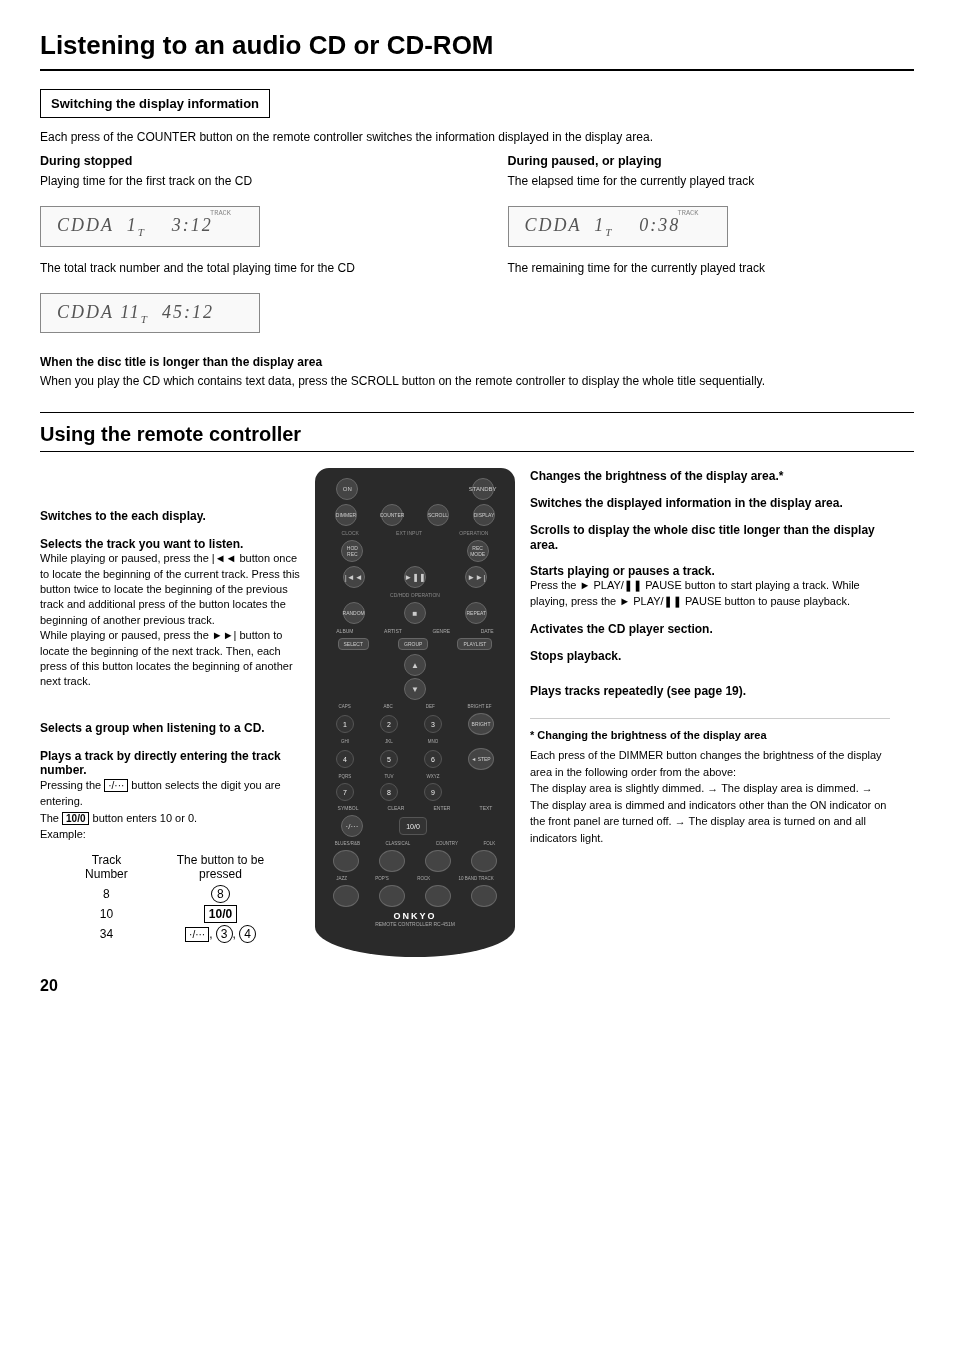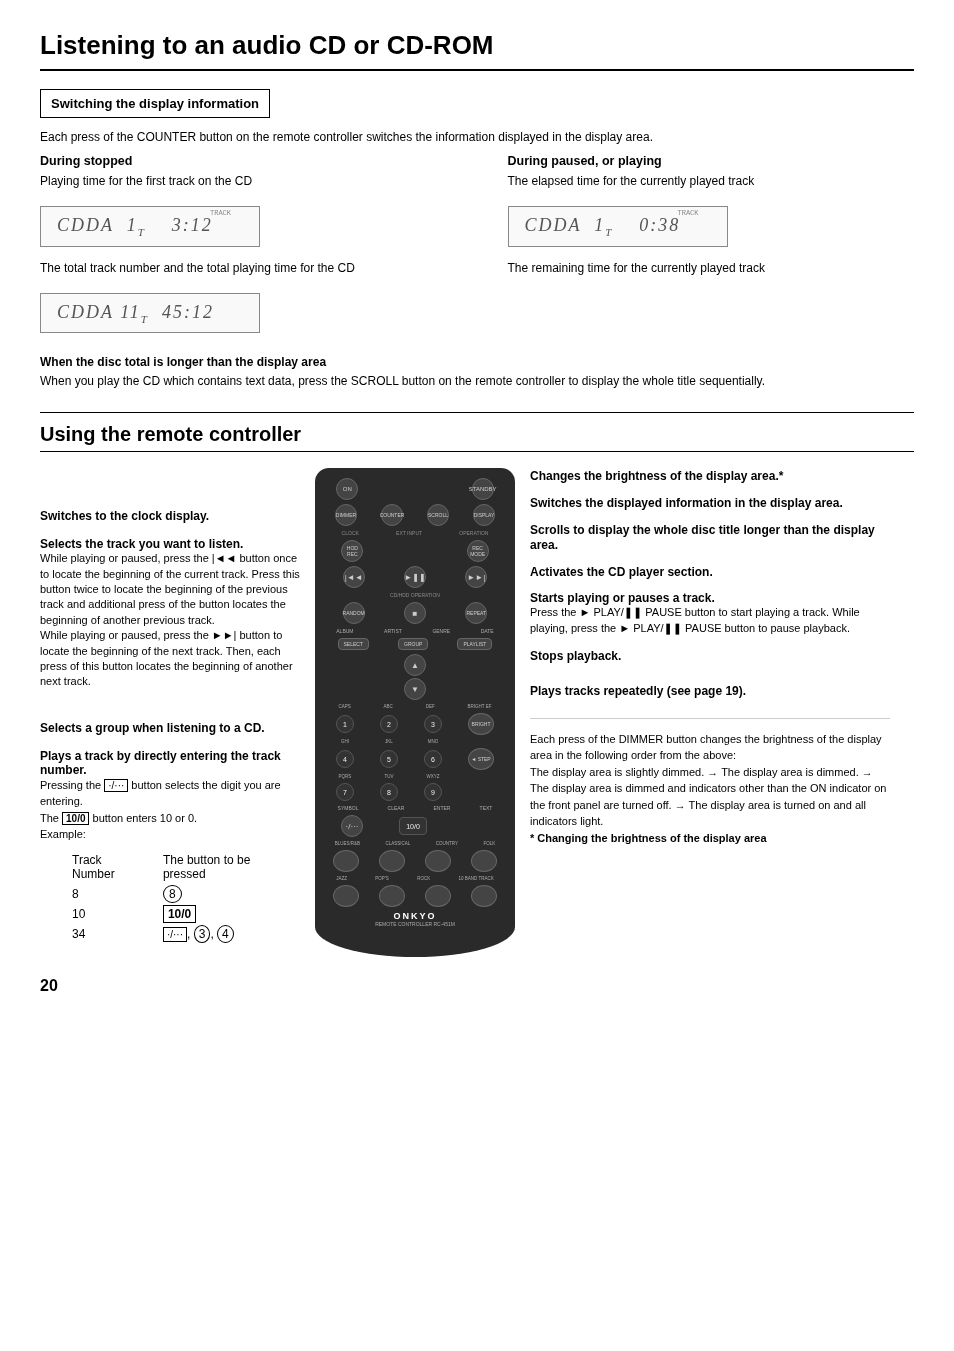--- a/index.html
+++ b/index.html
@@ -195,20 +195,21 @@
       font-size: 16px;
       font-weight: bold;
       margin-top: 20px;
     }
 
     
     .track-table {
       margin-left: 30px;
       margin-top: 6px;
       font-size: 12px;
+      text-align: center;
     }
     .track-table td {
       padding: 2px 20px 2px 0;
     }
 
     .note-asterisk {
       font-size: 11px;
       line-height: 1.5;
     }
   </style>
@@ -244,36 +245,36 @@
       <div class="display-box">
         <span class="small-label">TRACK</span>
         <span class="italic-display">CDDA &nbsp;1<sub style="font-size:11px">T</sub> &nbsp;&nbsp;&nbsp;0:38</span>
       </div>
       <p class="body-text">The remaining time for the currently played track</p>
     </div>
   </div>
 
   
   <div style="margin-top:6px;">
-    <div class="bold-note">When the disc total is longer than the display area</div>
+    <div class="bold-note">When the disc title is longer than the display area</div>
     <p class="body-text">When you play the CD which contains text data, press the SCROLL button on the remote controller to display the whole title sequentially.</p>
   </div>
 </div>
 
 <hr class="section-divider">
 
 <div>
   <h2 class="remote-section-title">Using the remote controller</h2>
 
   <div class="remote-layout">
 
     <div class="remote-left-labels left-annotations">
 
       <div class="annotation-block" style="margin-bottom:14px;">
-        <span class="callout-bold">Switches to the clock display.</span>
+        <span class="callout-bold">Switches to the each display.</span>
       </div>
 
       <div class="annotation-block" style="margin-bottom:16px;">
         <div class="callout-bold">Selects the track you want to listen.</div>
         <p class="callout-text" style="font-size:11px; line-height:1.4; white-space:pre-line;">While playing or paused, press the |◄◄ button once to locate the beginning of the current track. Press this button twice to locate the beginning of the previous track and additional press of the button locates the beginning of another previous track.
 While playing or paused, press the ►►| button to locate the beginning of the next track. Then, each press of this button locates the beginning of another next track.</p>
       </div>
 
       <div class="annotation-block" style="margin-top:30px; margin-bottom:14px;">
         <span class="callout-bold">Selects a group when listening to a CD.</span>
@@ -483,39 +484,39 @@
       <div class="annotation-block">
         <span class="callout-bold">Changes the brightness of the display area.*</span>
       </div>
       <div class="annotation-block" style="margin-top:2px;">
         <span class="callout-bold">Switches the displayed information in the display area.</span>
       </div>
       <div class="annotation-block" style="margin-top:6px;">
         <span class="callout-bold">Scrolls to display the whole disc title longer than the display area.</span>
       </div>
       <div class="annotation-block" style="margin-top:6px;">
-        <span class="callout-bold">Activates the CD player section.</span>
-      </div>
-      <div class="annotation-block" style="margin-top:6px;">
         <div class="callout-bold">Starts playing or pauses a track.</div>
         <p class="callout-text" style="font-size:11px; line-height:1.4;">Press the ► PLAY/❚❚ PAUSE button to start playing a track. While playing, press the ► PLAY/❚❚ PAUSE button to pause playback.</p>
       </div>
       <div class="annotation-block" style="margin-top:6px;">
+        <span class="callout-bold">Activates the CD player section.</span>
+      </div>
+      <div class="annotation-block" style="margin-top:6px;">
         <span class="callout-bold">Stops playback.</span>
       </div>
       <div class="annotation-block" style="margin-top:20px;">
         <span class="callout-bold">Plays tracks repeatedly (see page 19).</span>
       </div>
 
       <div style="margin-top:20px; border-top: 1px solid #ccc; padding-top:8px;">
-        <p class="note-asterisk" style="white-space:pre-line; margin-top:4px;">Each press of the DIMMER button changes the brightness of the display area in the following order from the above:
-The display area is slightly dimmed. → The display area is dimmed. → The display area is dimmed and indicators other than the ON indicator on the front panel are turned off. → The display area is turned on and all indicators light.</p>
         <p class="note-asterisk">
           <strong>*</strong>
           <strong>Changing the brightness of the display area</strong>
         </p>
+        <p class="note-asterisk" style="white-space:pre-line; margin-top:4px;">Each press of the DIMMER button changes the brightness of the display area in the following order from the above:
+The display area is slightly dimmed. → The display area is dimmed. → The display area is dimmed and indicators other than the ON indicator on the front panel are turned off. → The display area is turned on and all indicators light.</p>
       </div>
     </div>
 
   </div>
 </div>
 
 <div class="page-number">20</div>
 
 </body></html>

